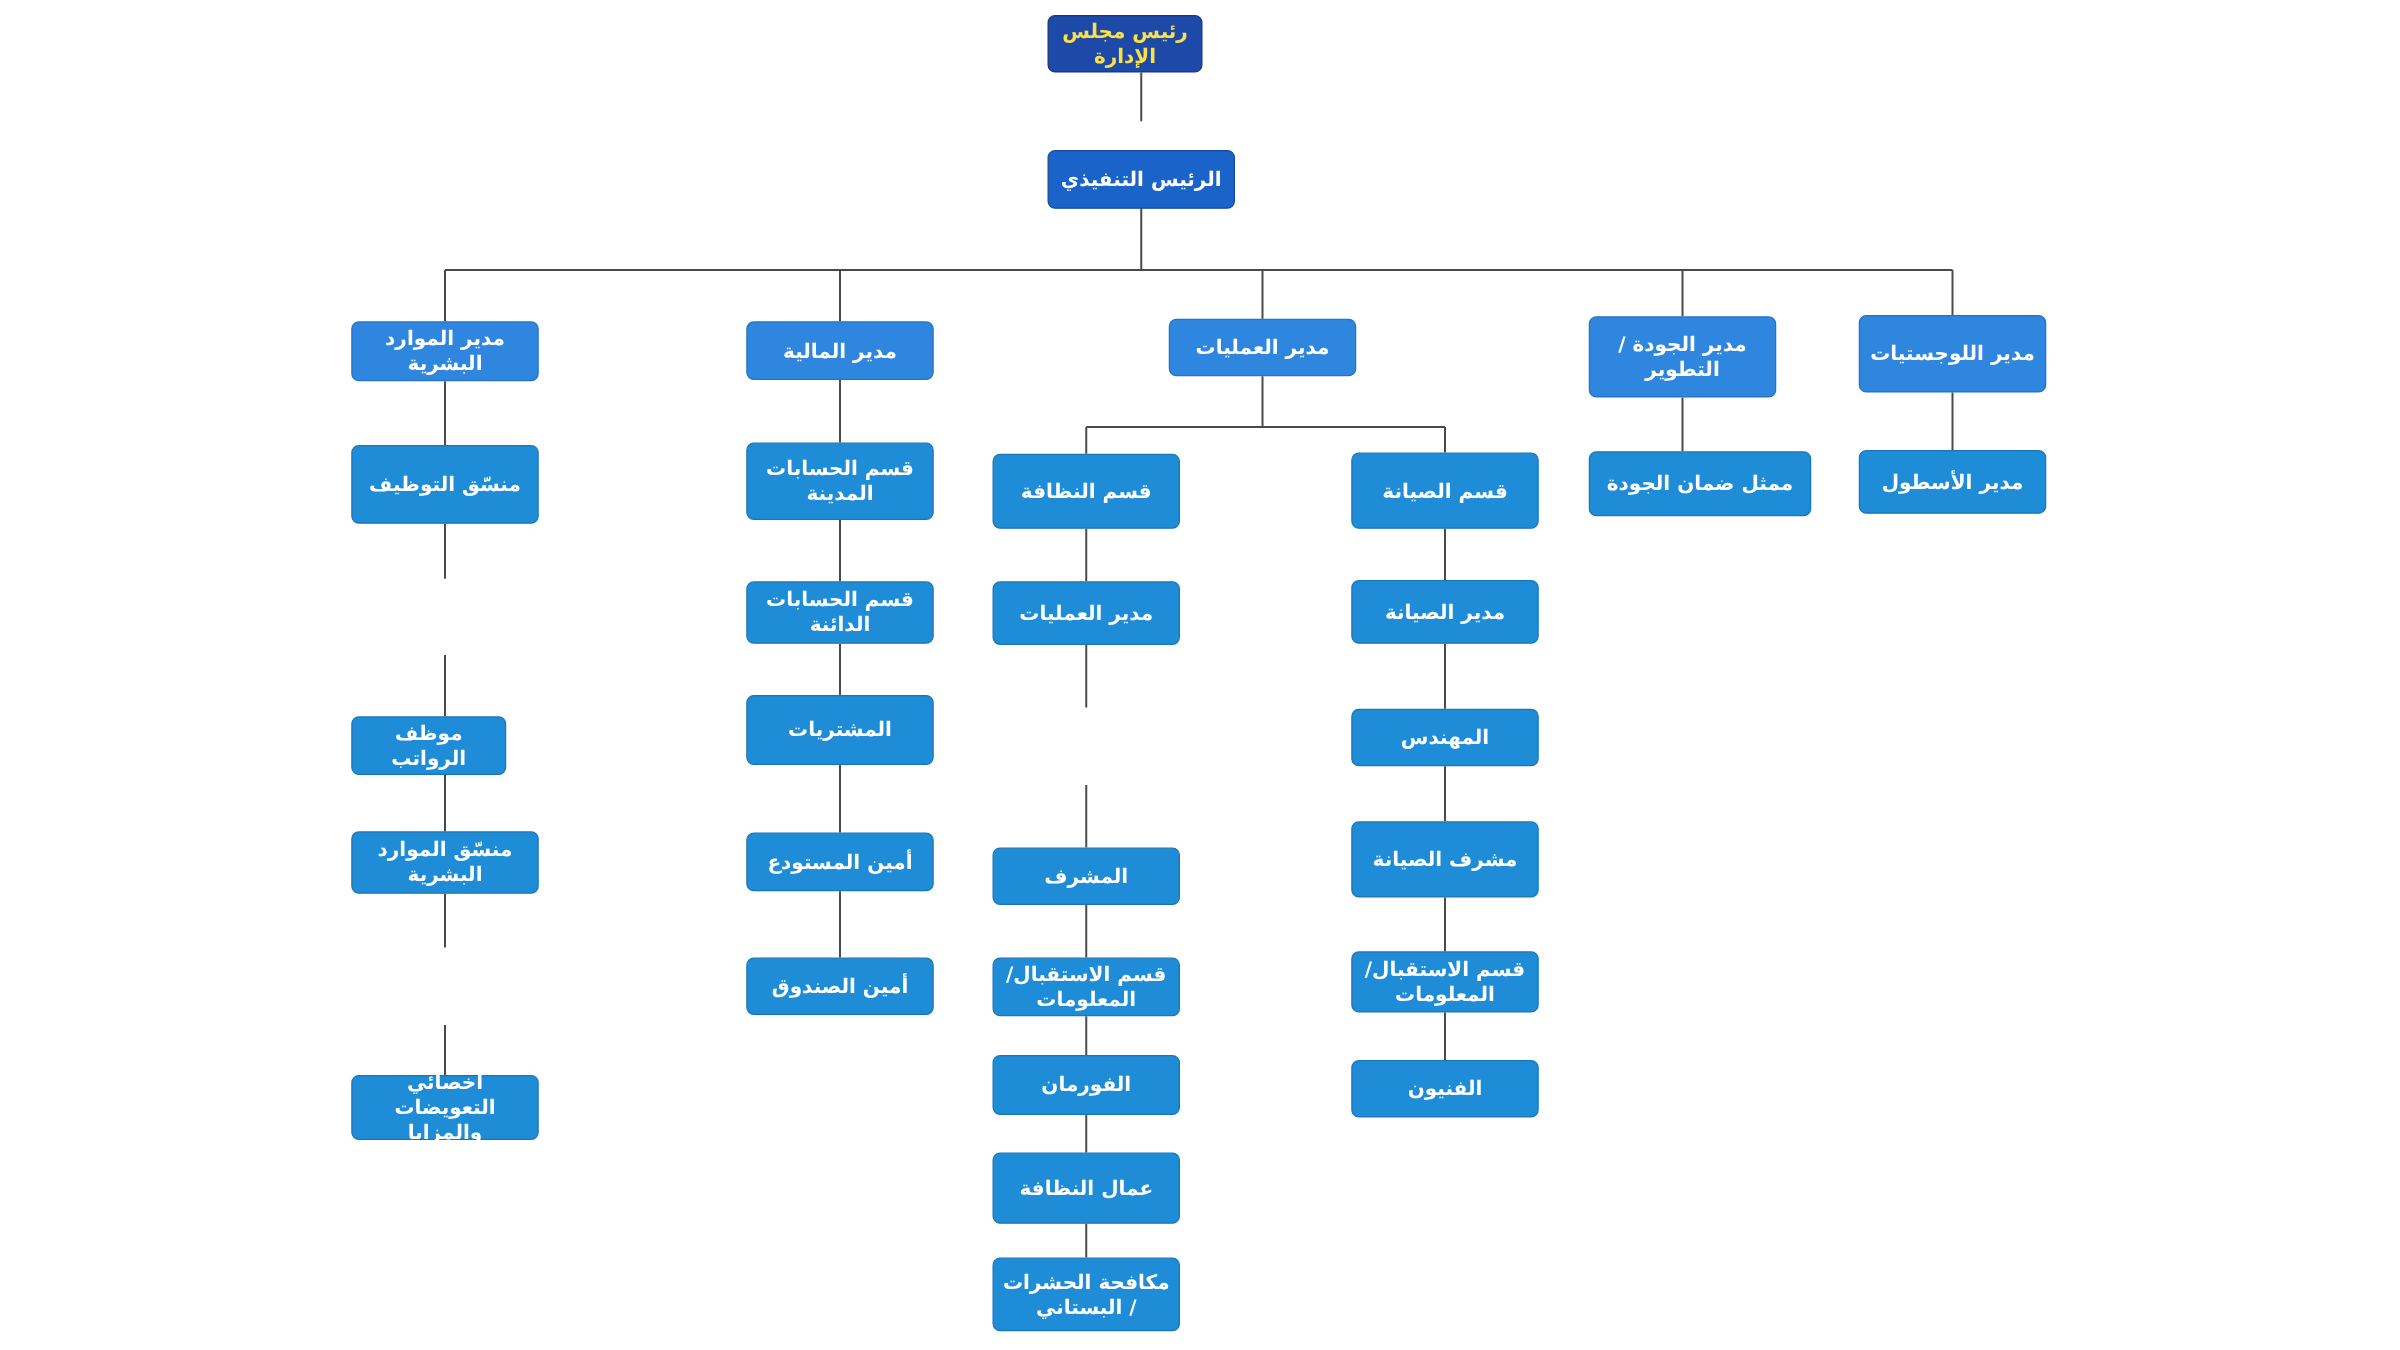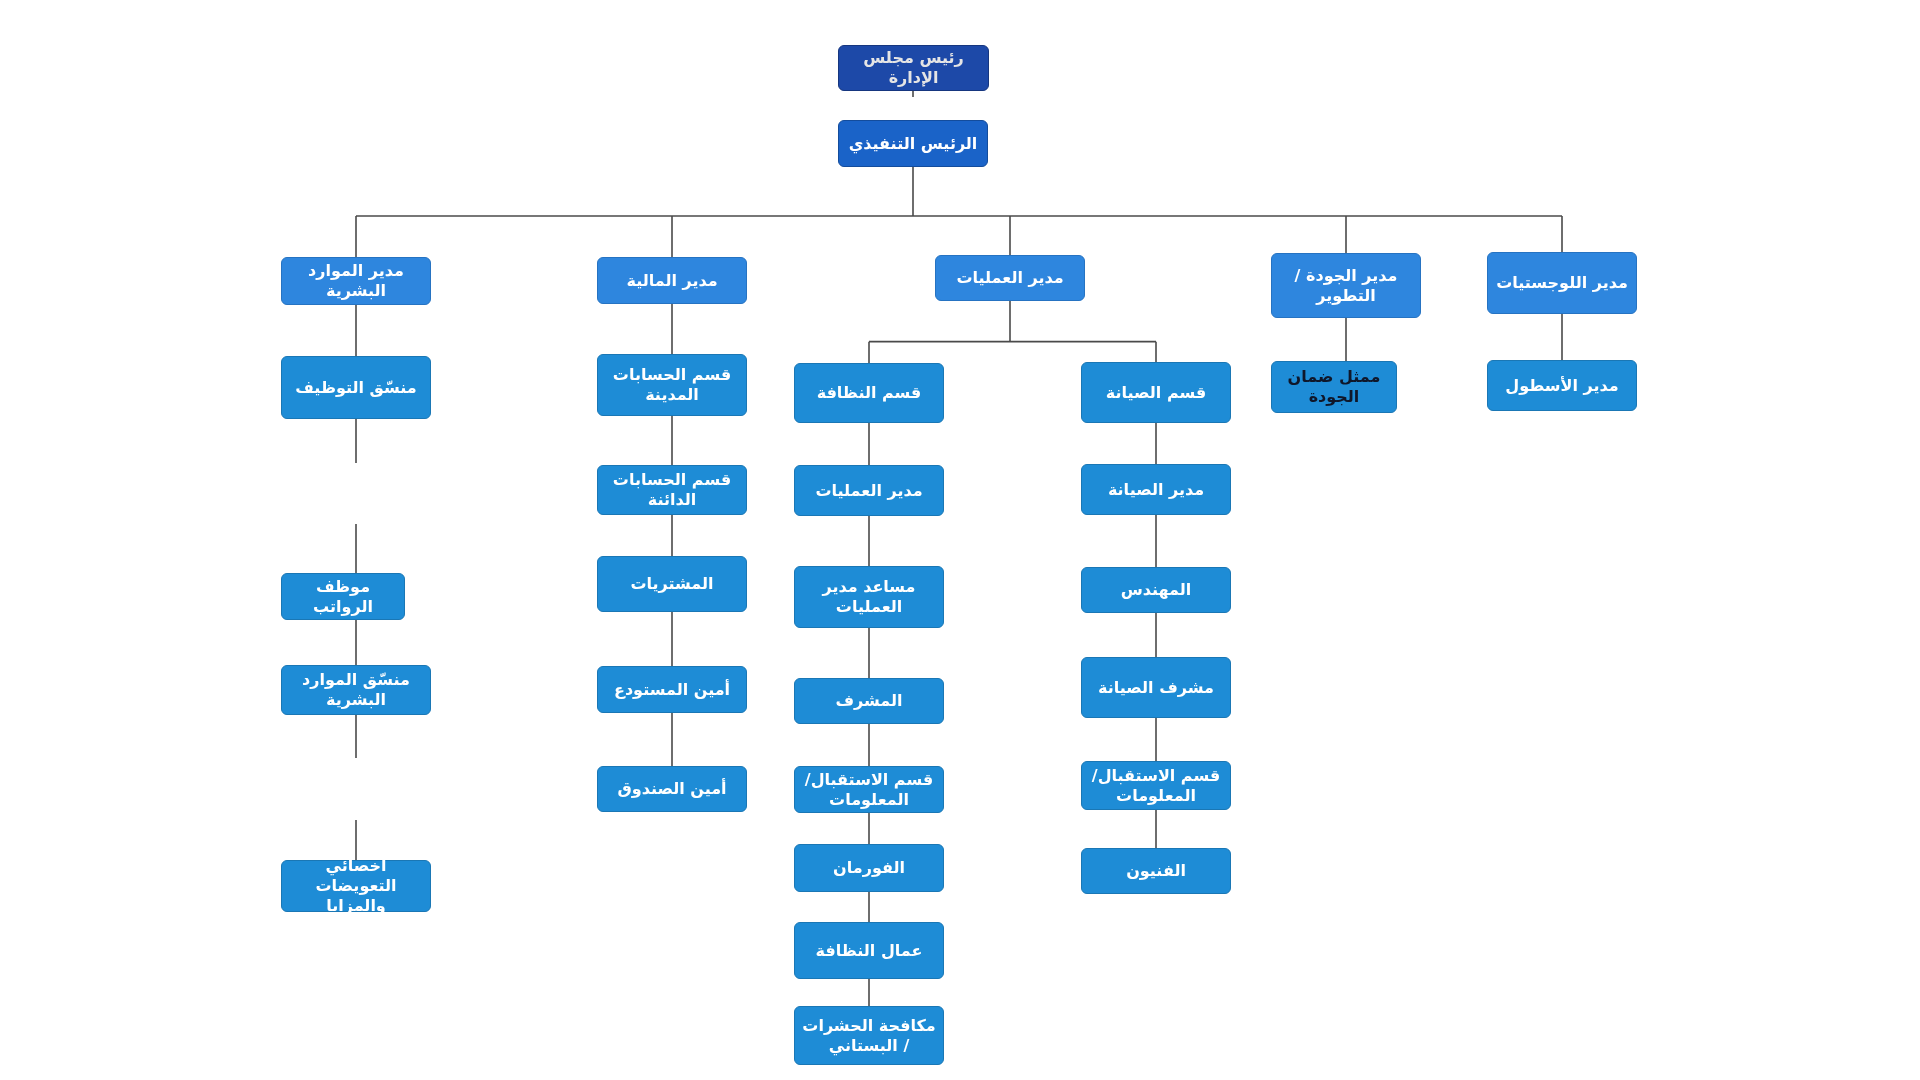--- a/index.html
+++ b/index.html
@@ -69,21 +69,21 @@
       <line x1="869" y1="979" x2="869" y2="1006" stroke="#4a4a4a"></line>
       <line x1="1156" y1="423" x2="1156" y2="464" stroke="#4a4a4a"></line>
       <line x1="1156" y1="515" x2="1156" y2="567" stroke="#4a4a4a"></line>
       <line x1="1156" y1="613" x2="1156" y2="657" stroke="#4a4a4a"></line>
       <line x1="1156" y1="718" x2="1156" y2="761" stroke="#4a4a4a"></line>
       <line x1="1156" y1="810" x2="1156" y2="848" stroke="#4a4a4a"></line>
       <line x1="1346" y1="318" x2="1346" y2="361" stroke="#4a4a4a"></line>
       <line x1="1562" y1="314" x2="1562" y2="360" stroke="#4a4a4a"></line>
     </svg>
 
-<div class="node" style="left: 838px; top: 12px; width: 151px; height: 46px; background-color: rgb(29, 73, 168); border-color: rgb(22, 54, 127); color: #e5e5e5; margin-top: 33px;">
+<div class="node" style="left: 838px; top: 12px; width: 124px; height: 46px; background-color: rgb(29, 73, 168); border-color: rgb(22, 54, 127); color: #fde047;">
       <span>رئيس مجلس الإدارة</span>
     </div>
     <div class="node" style="left: 838px; top: 97px; width: 150px; height: 47px; background-color: rgb(26, 99, 200); border-color: rgb(19, 76, 156); color: rgb(255, 255, 255); margin-top: 23px;">
       <span>الرئيس التنفيذي</span>
     </div>
     <div class="node" style="left: 281px; top: 257px; width: 150px; height: 48px; background-color: rgb(46, 134, 222); border-color: rgb(38, 115, 194); color: rgb(255, 255, 255);">
       <span>مدير الموارد البشرية</span>
     </div>
     <div class="node" style="left: 281px; top: 356px; width: 150px; height: 63px; background-color: rgb(30, 140, 214); border-color: rgb(26, 119, 181); color: rgb(255, 255, 255);">
       <span>منسّق التوظيف</span>
@@ -117,23 +117,20 @@
     </div>
     <div class="node" style="left: 935px; top: 255px; width: 150px; height: 46px; background-color: rgb(46, 134, 222); border-color: rgb(38, 115, 194); color: rgb(255, 255, 255);">
       <span>مدير العمليات</span>
     </div>
     <div class="node" style="left: 794px; top: 363px; width: 150px; height: 60px; background-color: rgb(30, 140, 214); border-color: rgb(26, 119, 181); color: rgb(255, 255, 255);">
       <span>قسم النظافة</span>
     </div>
     <div class="node" style="left: 794px; top: 465px; width: 150px; height: 51px; background-color: rgb(30, 140, 214); border-color: rgb(26, 119, 181); color: rgb(255, 255, 255);">
       <span>مدير العمليات</span>
     </div>
-    <div class="node" style="left: 794px; top: 566px; width: 150px; height: 62px; background-color: rgb(30, 140, 214); border-color: rgb(26, 119, 181); color: rgb(255, 255, 255);">
-      <span>مساعد مدير العمليات</span>
-    </div>
     <div class="node" style="left: 794px; top: 678px; width: 150px; height: 46px; background-color: rgb(30, 140, 214); border-color: rgb(26, 119, 181); color: rgb(255, 255, 255);">
       <span>المشرف</span>
     </div>
     <div class="node" style="left: 794px; top: 766px; width: 150px; height: 47px; background-color: rgb(30, 140, 214); border-color: rgb(26, 119, 181); color: rgb(255, 255, 255);">
       <span>قسم الاستقبال/ المعلومات</span>
     </div>
     <div class="node" style="left: 794px; top: 844px; width: 150px; height: 48px; background-color: rgb(30, 140, 214); border-color: rgb(26, 119, 181); color: rgb(255, 255, 255);">
       <span>الفورمان</span>
     </div>
     <div class="node" style="left: 794px; top: 922px; width: 150px; height: 57px; background-color: rgb(30, 140, 214); border-color: rgb(26, 119, 181); color: rgb(255, 255, 255);">
@@ -156,21 +153,21 @@
     </div>
     <div class="node" style="left: 1081px; top: 761px; width: 150px; height: 49px; background-color: rgb(30, 140, 214); border-color: rgb(26, 119, 181); color: rgb(255, 255, 255);">
       <span>قسم الاستقبال/ المعلومات</span>
     </div>
     <div class="node" style="left: 1081px; top: 848px; width: 150px; height: 46px; background-color: rgb(30, 140, 214); border-color: rgb(26, 119, 181); color: rgb(255, 255, 255);">
       <span>الفنيون</span>
     </div>
     <div class="node" style="left: 1271px; top: 253px; width: 150px; height: 65px; background-color: rgb(46, 134, 222); border-color: rgb(38, 115, 194); color: rgb(255, 255, 255);">
       <span>مدير الجودة / التطوير</span>
     </div>
-    <div class="node" style="left: 1271px; top: 361px; width: 126px; height: 52px; background-color: rgb(30, 140, 214); border-color: rgb(26, 119, 181); color: #0f172a;">
+    <div class="node" style="left: 1271px; top: 361px; width: 178px; height: 52px; background-color: rgb(30, 140, 214); border-color: rgb(26, 119, 181); color: #ffffff;">
       <span>ممثل ضمان الجودة</span>
     </div>
     <div class="node" style="left: 1487px; top: 252px; width: 150px; height: 62px; background-color: rgb(46, 134, 222); border-color: rgb(38, 115, 194); color: rgb(255, 255, 255);">
       <span>مدير اللوجستيات</span>
     </div>
     <div class="node" style="left: 1487px; top: 360px; width: 150px; height: 51px; background-color: rgb(30, 140, 214); border-color: rgb(26, 119, 181); color: rgb(255, 255, 255);">
       <span>مدير الأسطول</span>
     </div>
   </div>
 

